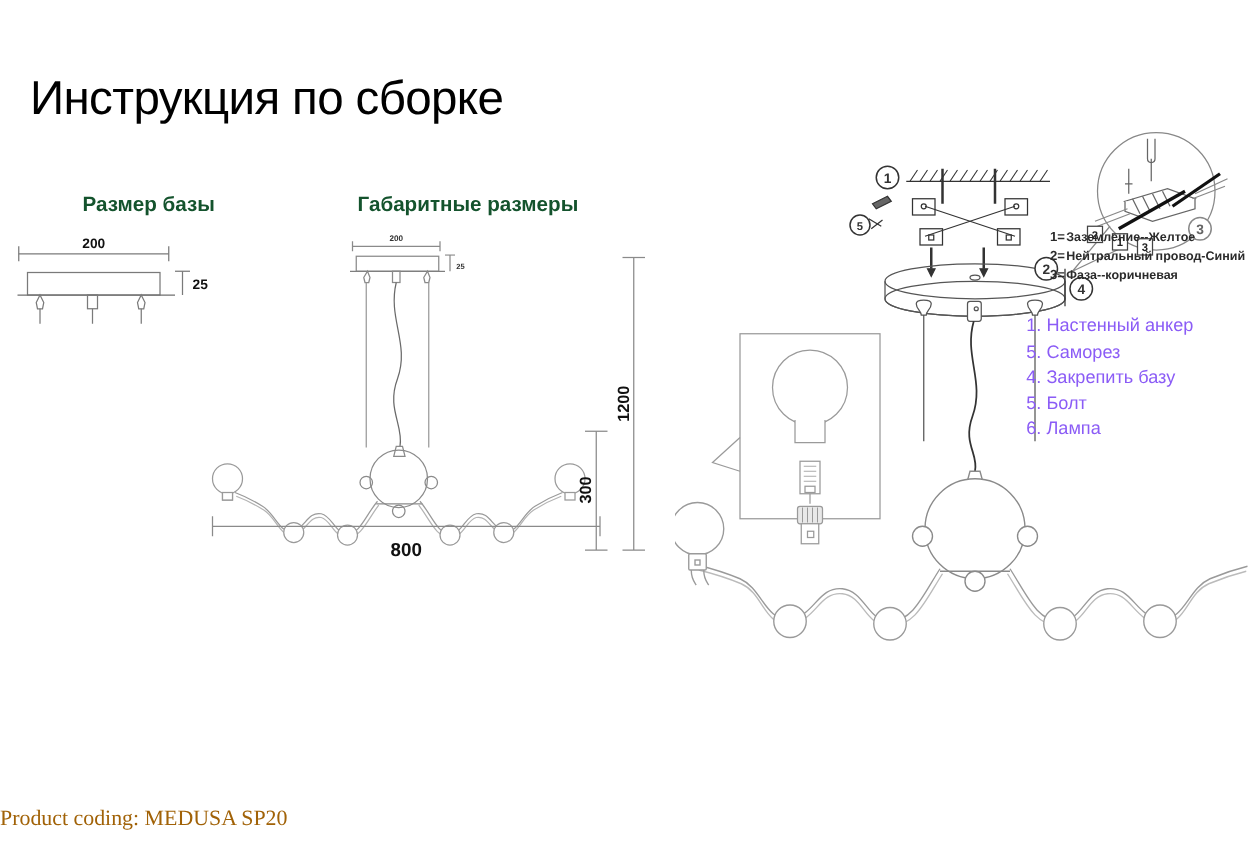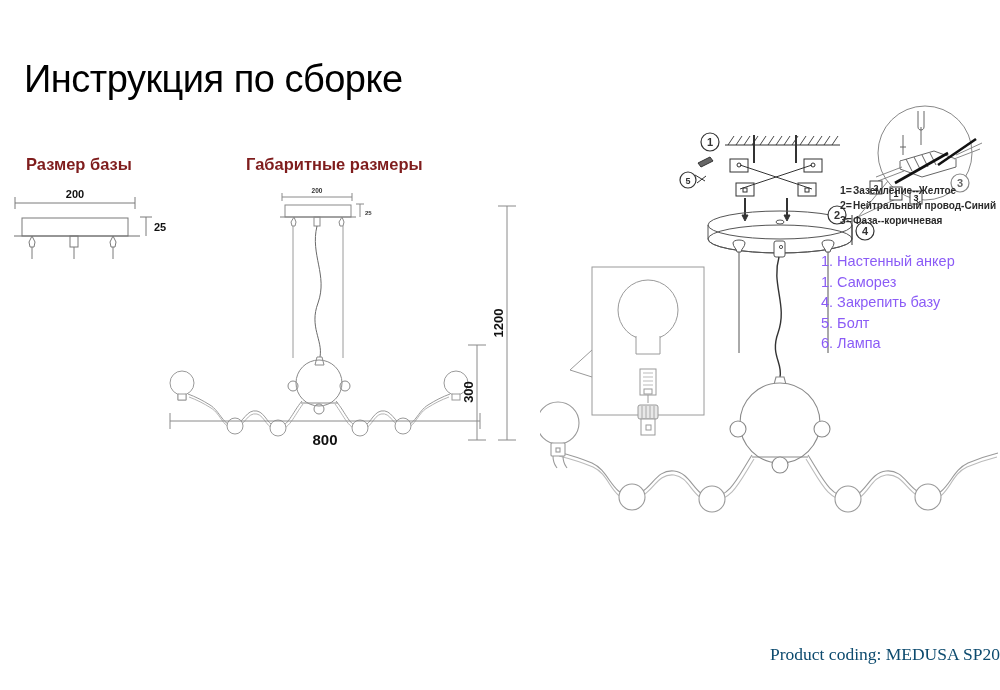--- a/index.html
+++ b/index.html
@@ -33,21 +33,22 @@
     white-space: nowrap;
     color: #000;
   }
 
   
   .section-head {
     position: absolute;
     font-size: 16.5px;
     font-weight: bold;
     white-space: nowrap;
-    color: #7f1d1d;
+    color: #14532d;
+    margin-left: 40px;
   }
   #head-base { left: 26px; top: 155px; }
   #head-overall { left: 246px; top: 155px; }
 
   
   #parts-list {
     position: absolute;
     left: 821px;
     top: 251px;
     width: 180px;
@@ -82,24 +83,24 @@
     font-size: 10px;
     font-weight: bold;
   }
 
   
   #footer {
     position: absolute;
     left: 0;
     top: 644px;
     width: 1000px;
-    text-align: right;
+    text-align: left;
     font-family: "Liberation Serif", serif;
     font-size: 17.5px;
-    color: #0c4a6e;
+    color: #a16207;
   }
 
   
   .drawing { position: absolute; }
   #svg-base     { left: 0px;   top: 180px; }
   #svg-overall  { left: 160px; top: 175px; }
   #svg-assembly { left: 540px; top: 105px; }
 
   svg text { font-family: "Liberation Sans", sans-serif; }
 </style>
@@ -410,21 +411,21 @@
       <span class="legend-text">Нейтральный провод-Синий</span>
     </div>
     <div class="legend-row">
       <span class="legend-num">3=</span>
       <span class="legend-text">Фаза--коричневая</span>
     </div>
   </div>
 
   <div id="parts-list">
     <div class="part-item">1. Настенный анкер</div>
-    <div class="part-item">1. Саморез</div>
+    <div class="part-item">5. Саморез</div>
     <div class="part-item">4. Закрепить базу</div>
     <div class="part-item">5. Болт</div>
     <div class="part-item">6. Лампа</div>
   </div>
 
   <div id="footer">Product coding: MEDUSA SP20</div>
 
 </div>
 
 </body></html>

